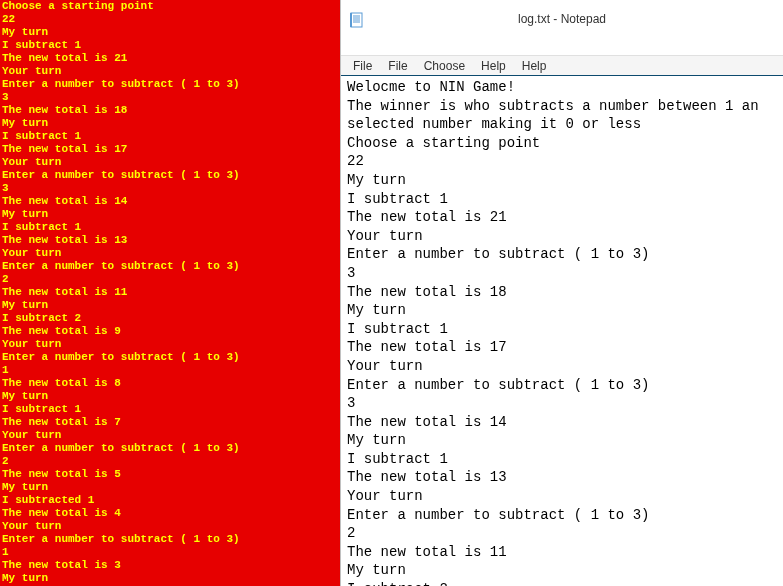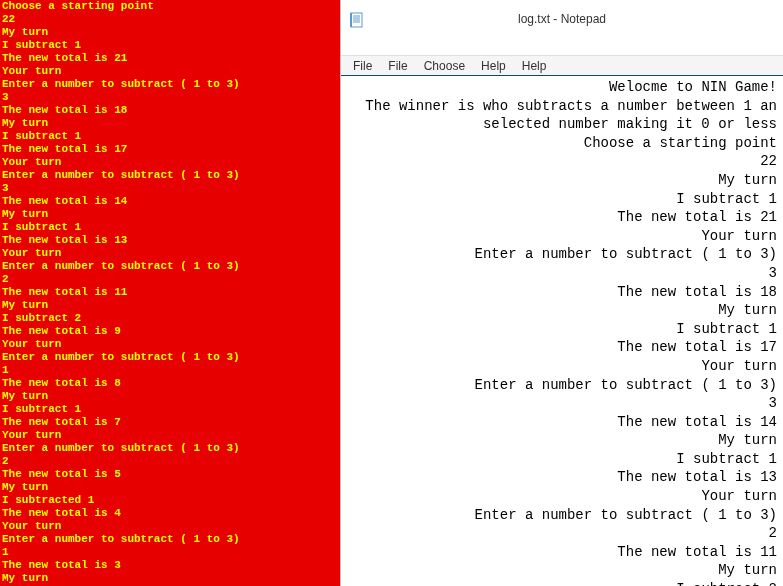--- a/index.html
+++ b/index.html
@@ -70,21 +70,21 @@
   .notepad-body {
     flex: 1;
     padding: 2px 6px;
     font-family: Consolas, "Courier New", monospace;
     font-size: 14px;
     line-height: 18.6px;
     color: #000;
     overflow: hidden;
     white-space: pre;
   }
-  .notepad-line { display: block; text-align: right; }
+  .notepad-line { display: block; }
 </style>
 </head>
 <body>
 
 <div class="console" id="console-pane"><span class="console-line">Choose a starting point</span><span class="console-line">22</span><span class="console-line">My turn</span><span class="console-line">I subtract 1</span><span class="console-line">The new total is 21</span><span class="console-line">Your turn</span><span class="console-line">Enter a number to subtract ( 1 to 3)</span><span class="console-line">3</span><span class="console-line">The new total is 18</span><span class="console-line">My turn</span><span class="console-line">I subtract 1</span><span class="console-line">The new total is 17</span><span class="console-line">Your turn</span><span class="console-line">Enter a number to subtract ( 1 to 3)</span><span class="console-line">3</span><span class="console-line">The new total is 14</span><span class="console-line">My turn</span><span class="console-line">I subtract 1</span><span class="console-line">The new total is 13</span><span class="console-line">Your turn</span><span class="console-line">Enter a number to subtract ( 1 to 3)</span><span class="console-line">2</span><span class="console-line">The new total is 11</span><span class="console-line">My turn</span><span class="console-line">I subtract 2</span><span class="console-line">The new total is 9</span><span class="console-line">Your turn</span><span class="console-line">Enter a number to subtract ( 1 to 3)</span><span class="console-line">1</span><span class="console-line">The new total is 8</span><span class="console-line">My turn</span><span class="console-line">I subtract 1</span><span class="console-line">The new total is 7</span><span class="console-line">Your turn</span><span class="console-line">Enter a number to subtract ( 1 to 3)</span><span class="console-line">2</span><span class="console-line">The new total is 5</span><span class="console-line">My turn</span><span class="console-line">I subtracted 1</span><span class="console-line">The new total is 4</span><span class="console-line">Your turn</span><span class="console-line">Enter a number to subtract ( 1 to 3)</span><span class="console-line">1</span><span class="console-line">The new total is 3</span><span class="console-line">My turn</span><span class="console-line"> I sutracted 3</span></div>
 
 <div class="notepad">
   <div class="titlebar">
     <span class="title-icon">
       <svg viewBox="0 0 16 16">

